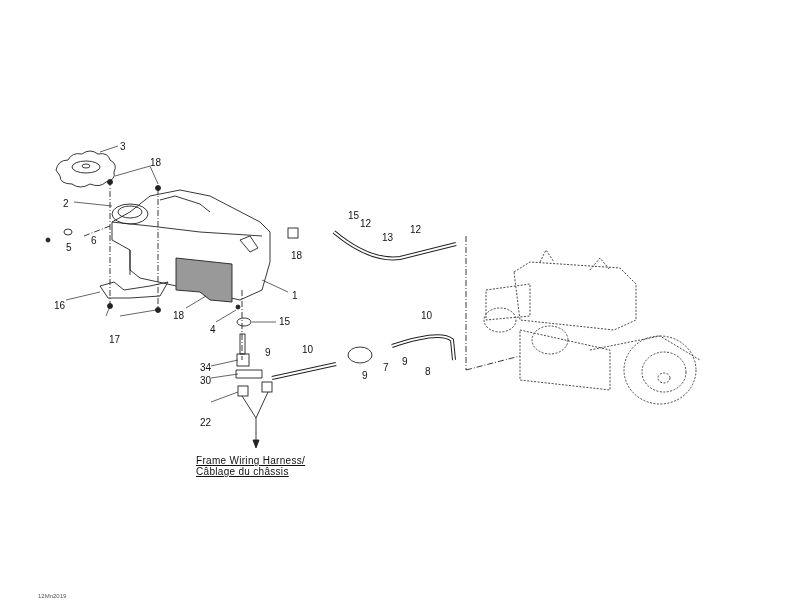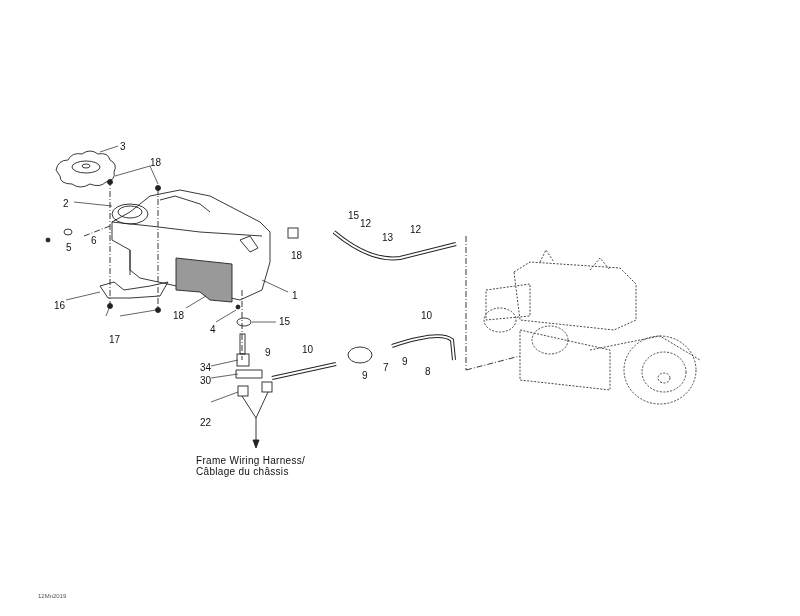--- a/index.html
+++ b/index.html
@@ -1,19 +1,19 @@
 <!DOCTYPE html>
 <html><head>
 <meta charset="utf-8">
 <style>
   html,body{margin:0;padding:0;background:#fff;}
   body{width:800px;height:616px;position:relative;overflow:hidden;font-family:"Liberation Sans",sans-serif;}
   #canvas{position:absolute;left:0;top:0;width:800px;height:616px;}
   .lbl{position:absolute;font-size:10px;color:#111;line-height:10px;white-space:nowrap;}
-  .caption{position:absolute;left:196px;top:455px;font-size:10px;line-height:11px;color:#111;letter-spacing:0.3px;}
+  .caption{position:absolute;left:196px;top:455px;font-size:10px;line-height:11px;color:#111;letter-spacing:0.3px;text-decoration:underline;}
   .ref{position:absolute;left:38px;top:593px;font-size:6px;color:#555;}
 </style>
 </head>
 <body>
 
 <svg id="canvas" viewBox="0 0 800 616" width="800" height="616" xmlns="http://www.w3.org/2000/svg" fill="none" stroke="#222" stroke-width="0.9">
 
   <g>
     <path d="M56,170 Q58,160 68,160 Q72,152 82,154 Q90,148 98,154 Q108,152 110,160 Q118,164 114,172 Q116,180 106,182 Q100,188 90,184 Q80,190 72,184 Q60,184 60,176 Z"></path>
     <ellipse cx="86" cy="167" rx="14" ry="6"></ellipse>

